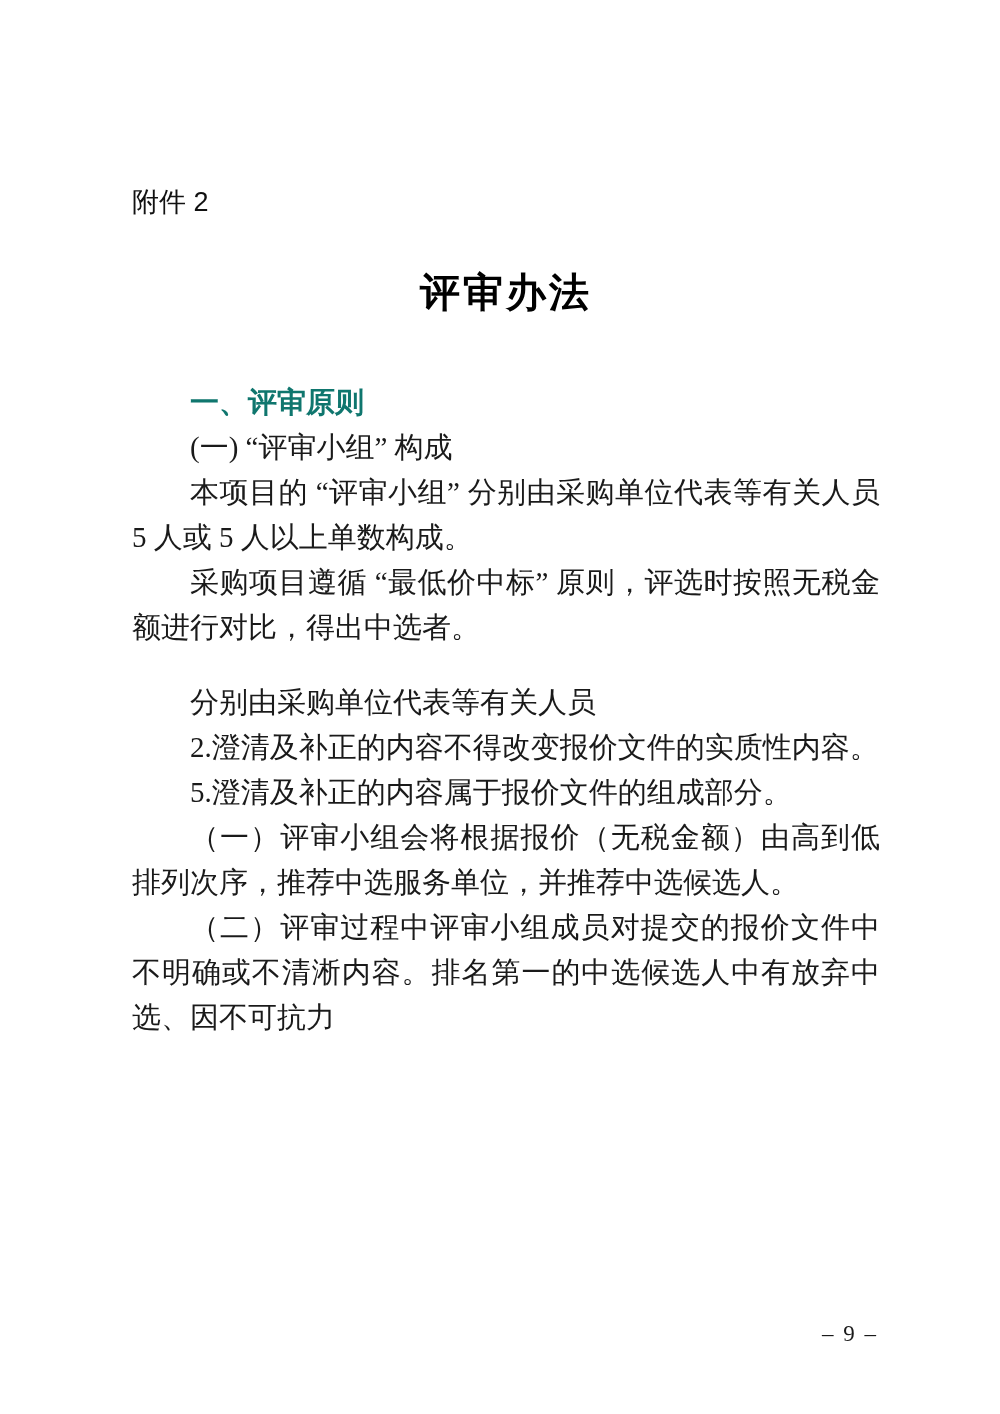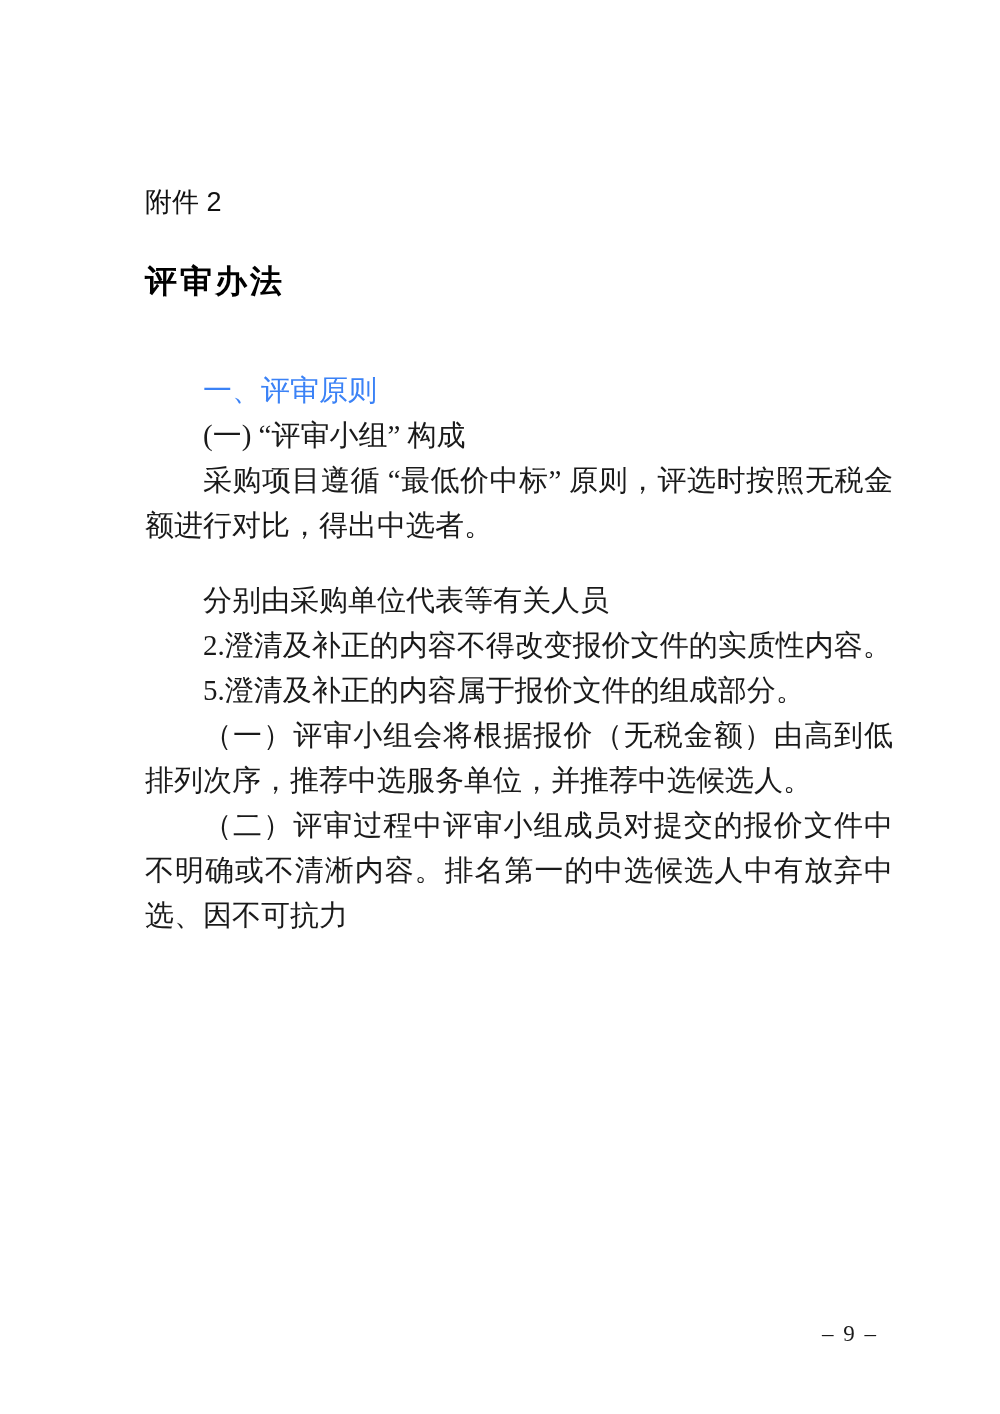--- a/index.html
+++ b/index.html
@@ -10,58 +10,58 @@
   .page {
     position: relative;
     width: 1000px;
     height: 1414px;
     background: #ffffff;
     color: #111111;
     overflow: hidden;
   }
   .content {
     position: absolute;
-    left: 145px;
+    left: 132px;
     top: 186px;
     width: 748px;
   }
   .attachment-label {
     font-family: "Liberation Sans", "DejaVu Sans", sans-serif;
     font-size: 27px;
     line-height: 32px;
     color: #111111;
   }
   .doc-title {
-    margin-top: 38px;
-    text-align: left;
+    margin-top: 50px;
+    text-align: center;
     font-family: "Liberation Serif", "DejaVu Serif", serif;
     font-weight: bold;
-    font-size: 32px;
+    font-size: 40px;
     line-height: 50px;
     letter-spacing: 3px;
     color: #000000;
   }
   .doc-body {
     margin-top: 62px;
     font-family: "Liberation Serif", "DejaVu Serif", serif;
     font-size: 29px;
     line-height: 45px;
     color: #1a1a1a;
   }
   .doc-body p {
     margin: 0;
     text-align: justify;
     text-indent: 2em;
   }
   .heading-sans {
     font-family: "Liberation Sans", "DejaVu Sans", sans-serif;
-    font-weight: normal;
+    font-weight: bold;
     text-indent: 2em;
     margin: 0;
-    color: #3b82f6;
+    color: #0f766e;
   }
   .heading-2-extra {
     margin-top: 10px !important;
   }
   .blank-line {
     height: 30px;
   }
   .page-footer {
     position: absolute;
     top: 1320px;
@@ -82,20 +82,21 @@
     <div class="attachment-label">附件 2</div>
 
     <div class="doc-title">评审办法</div>
 
     <div class="doc-body">
 
       <p class="heading-sans">一、评审原则</p>
 
       <p>(一) “评审小组” 构成</p>
 
+      <p>本项目的 “评审小组” 分别由采购单位代表等有关人员 5 人或 5 人以上单数构成。</p>
 
 
       <p>采购项目遵循 “最低价中标” 原则，评选时按照无税金额进行对比，得出中选者。</p>
 
       <div class="blank-line"></div>
 
       <p>分别由采购单位代表等有关人员</p>
 
 
       <p>2.澄清及补正的内容不得改变报价文件的实质性内容。</p>

